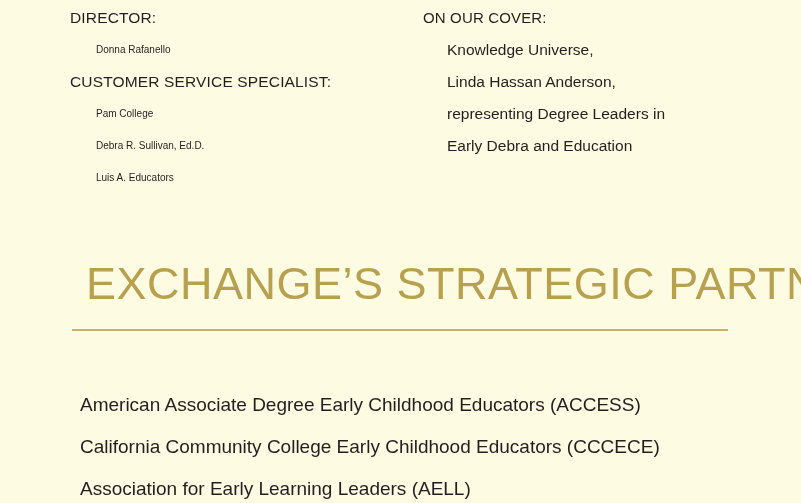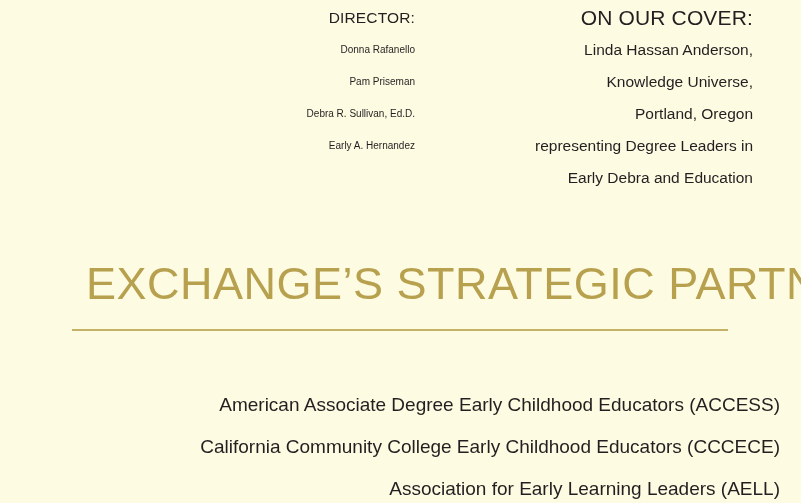--- a/index.html
+++ b/index.html
@@ -13,21 +13,20 @@
     font-family: "Liberation Sans", sans-serif;
     color: #231f20;
     overflow: hidden;
     position: relative;
   }
 
   .page {
     position: relative;
     width: 708px;
     height: 503px;
-    text-align: right;
   }
 
   
   .masthead {
     position: absolute;
     top: 0;
     left: 0;
     width: 801px;
     height: 255px;
   }
@@ -56,21 +55,21 @@
 
   .staff-name {
     font-size: 10px;
     line-height: 32px;
     padding-left: 26px;
     white-space: nowrap;
     color: #231f20;
   }
 
   .cover-label {
-    font-size: 21px;
+    font-size: 15px;
     line-height: 32px;
     letter-spacing: 0.15px;
     white-space: nowrap;
     color: #231f20;
   }
 
   .cover-line {
     font-size: 15.5px;
     line-height: 32px;
     padding-left: 24px;
@@ -119,32 +118,32 @@
 <body>
 
 <div class="page">
 
   <div class="masthead">
 
     <div class="col-left">
       <div class="staff-role">DIRECTOR:</div>
       <div class="staff-name">Donna Rafanello</div>
 
-      <div class="staff-name">Pam Priseman</div>
+      <div class="staff-role">CUSTOMER SERVICE SPECIALIST:</div>
+      <div class="staff-name">Pam College</div>
 
       <div class="staff-name">Debra R. Sullivan, Ed.D.</div>
 
-      <div class="staff-name">Early A. Hernandez</div>
+      <div class="staff-name">Luis A. Educators</div>
     </div>
 
     <div class="col-right">
       <div class="cover-label">ON OUR COVER:</div>
+      <div class="cover-line">Knowledge Universe,</div>
       <div class="cover-line">Linda Hassan Anderson,</div>
-      <div class="cover-line">Knowledge Universe,</div>
-      <div class="cover-line">Portland, Oregon</div>
       <div class="cover-line">representing Degree Leaders in</div>
       <div class="cover-line">Early Debra and Education</div>
     </div>
 
   </div>
 
   <div class="section-heading">EXCHANGE’S STRATEGIC PARTNERS</div>
 
   <div class="divider"></div>
 

